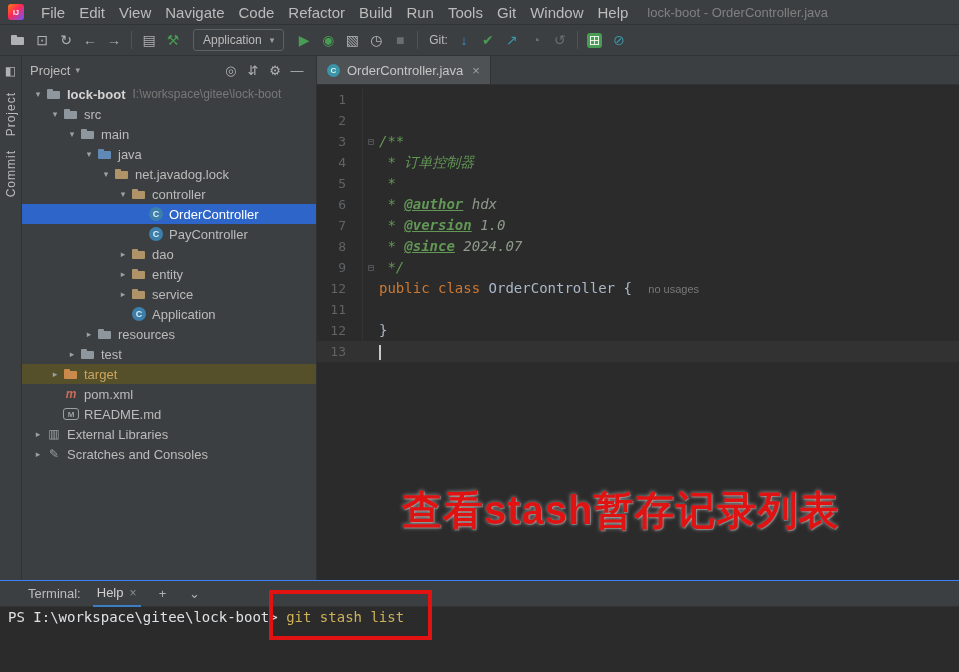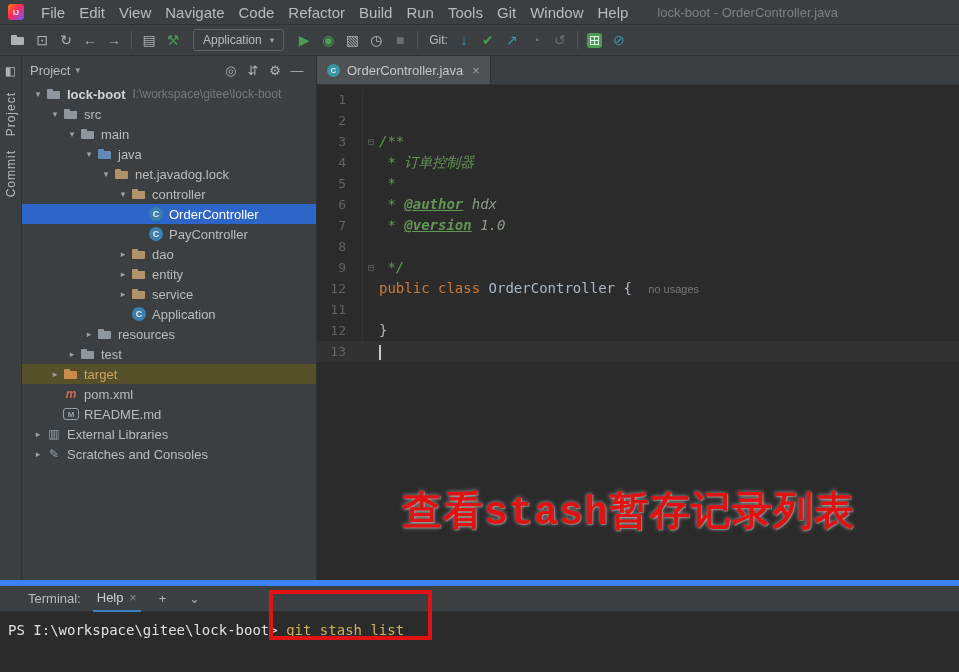--- a/index.html
+++ b/index.html
@@ -5,21 +5,21 @@
   *{margin:0;padding:0;box-sizing:border-box}
   html,body{width:959px;height:672px;overflow:hidden}
   body{font-family:"Liberation Sans",sans-serif;background:#2b2b2b;color:#bbbbbb}
   .window{position:relative;width:959px;height:672px;display:flex;flex-direction:column;background:#3c3f41}
 
   
   .titlebar{height:25px;flex:0 0 25px;display:flex;align-items:center;padding:0 8px;background:#3c3f41;border-bottom:1px solid #303233}
   .logo{width:16px;height:16px;border-radius:3px;background:linear-gradient(135deg,#f97a12,#fe2857 45%,#6b57ff);color:#fff;
         font-size:7px;font-weight:bold;display:flex;align-items:center;justify-content:center;margin-right:10px}
   .menu-item{padding:0 7px;font-size:15px;line-height:25px;color:#bbbbbb;cursor:default}
-  .win-title{color:#808080;font-size:13px;margin-left:22px;white-space:nowrap}
+  .win-title{color:#808080;font-size:13px;margin-left:12px;white-space:nowrap}
 
   
   .toolbar{height:31px;flex:0 0 31px;display:flex;align-items:center;background:#3c3f41;border-bottom:1px solid #303233;padding:0 6px}
   .tb-icon{width:24px;height:22px;display:flex;align-items:center;justify-content:center;font-size:14px;color:#afb1b3}
   .tb-icon.green{color:#499c54}.tb-icon.blue{color:#3592c4}.tb-icon.teal{color:#3a95a8}.tb-icon.dim{color:#6b6e70}
   .sep{width:1px;height:18px;background:#515355;margin:0 5px}
   .run-config{display:flex;align-items:center;gap:8px;border:1px solid #5e6162;border-radius:3px;height:22px;padding:0 9px;
               font-size:12px;color:#bbbbbb;margin:0 8px}
   .run-config .caret{font-size:9px;color:#9da0a3}
   .git-label{font-size:12px;color:#bbbbbb;margin:0 4px 0 6px}
@@ -87,33 +87,33 @@
   .code-text{white-space:pre}
   .c-kw{color:#cc7832}
   .c-plain{color:#a9b7c6}
   .c-doc{color:#629755;font-style:italic}
   .c-doctag{color:#629755;font-weight:bold;font-style:italic;text-decoration:underline}
   .c-docval{color:#8f9a8b;font-style:italic}
   .c-hint{color:#787878;font-size:11px;font-family:"Liberation Sans",sans-serif;padding-left:8px}
   .caret-bar{display:inline-block;width:2px;height:15px;background:#c8c8c8;vertical-align:middle}
 
   
-  .terminal{flex:0 0 92px;background:#2b2b2b;border-top:6px solid #3b82f6;display:flex;flex-direction:column}
+  .terminal{flex:0 0 92px;background:#2b2b2b;border-top:1px solid #3b82f6;display:flex;flex-direction:column}
   .term-header{height:26px;flex:0 0 26px;background:#3c3f41;display:flex;align-items:center;padding:0 8px 0 28px;font-size:13px;
                border-bottom:1px solid #303233;gap:12px}
   .term-title{color:#bbbbbb}
   .term-tab{display:flex;align-items:center;gap:6px;height:26px;padding:0 4px;border-bottom:2px solid #3a7fc2;color:#d0d0d0}
   .term-tab .tclose{color:#8a8d90;font-size:12px}
   .term-ico{width:20px;text-align:center;color:#afb1b3;font-size:13px}
-  .term-body{flex:1;font-family:"DejaVu Sans Mono",monospace;font-size:14px;line-height:20px;padding:8px 8px;color:#dfe1e5;white-space:pre}
+  .term-body{flex:1;font-family:"DejaVu Sans Mono",monospace;font-size:14px;line-height:20px;padding:0 8px;color:#dfe1e5;white-space:pre}
   .term-cmd{color:#ceb158}
 
   
   .annot-text{position:absolute;left:402px;top:483px;font-size:40px;font-weight:bold;color:#e11212;
-              font-family:Liberation Mono, monospace;letter-spacing:1px;white-space:nowrap;
+              font-family:Liberation Sans, sans-serif;letter-spacing:1px;white-space:nowrap;
               text-shadow:0 0 4px rgba(255,255,255,.55),1px 1px 0 rgba(255,255,255,.25);pointer-events:none;z-index:5}
   .annot-rect{position:absolute;left:269px;top:590px;width:163px;height:50px;border:4px solid #e11212;pointer-events:none;z-index:6}
 </style>
 </head>
 <body>
 
 <div class="window">
 
   <div class="titlebar">
     <div class="logo">IJ</div>
@@ -327,20 +327,21 @@
               <span class="code-text"><span class="c-doc"> * </span><span class="c-doctag">@author</span><span class="c-docval"> hdx</span></span>
             </div>
             <div class="code-line">
               <span class="gutter">7</span>
               <span class="fold-col"></span>
               <span class="code-text"><span class="c-doc"> * </span><span class="c-doctag">@version</span><span class="c-docval"> 1.0</span></span>
             </div>
             <div class="code-line">
               <span class="gutter">8</span>
               <span class="fold-col"></span>
+              <span class="code-text"><span class="c-doc"> * </span><span class="c-doctag">@since</span><span class="c-docval"> 2024.07</span></span>
             </div>
             <div class="code-line">
               <span class="gutter">9</span>
               <span class="fold-col">⊟</span>
               <span class="code-text"><span class="c-doc"> */</span></span>
             </div>
             <div class="code-line">
               <span class="gutter">12</span>
               <span class="fold-col"></span>
               <span class="code-text"><span class="c-kw">public class </span><span class="c-plain">OrderController</span><span class="c-plain"> { </span><span class="c-hint">no usages</span></span>

